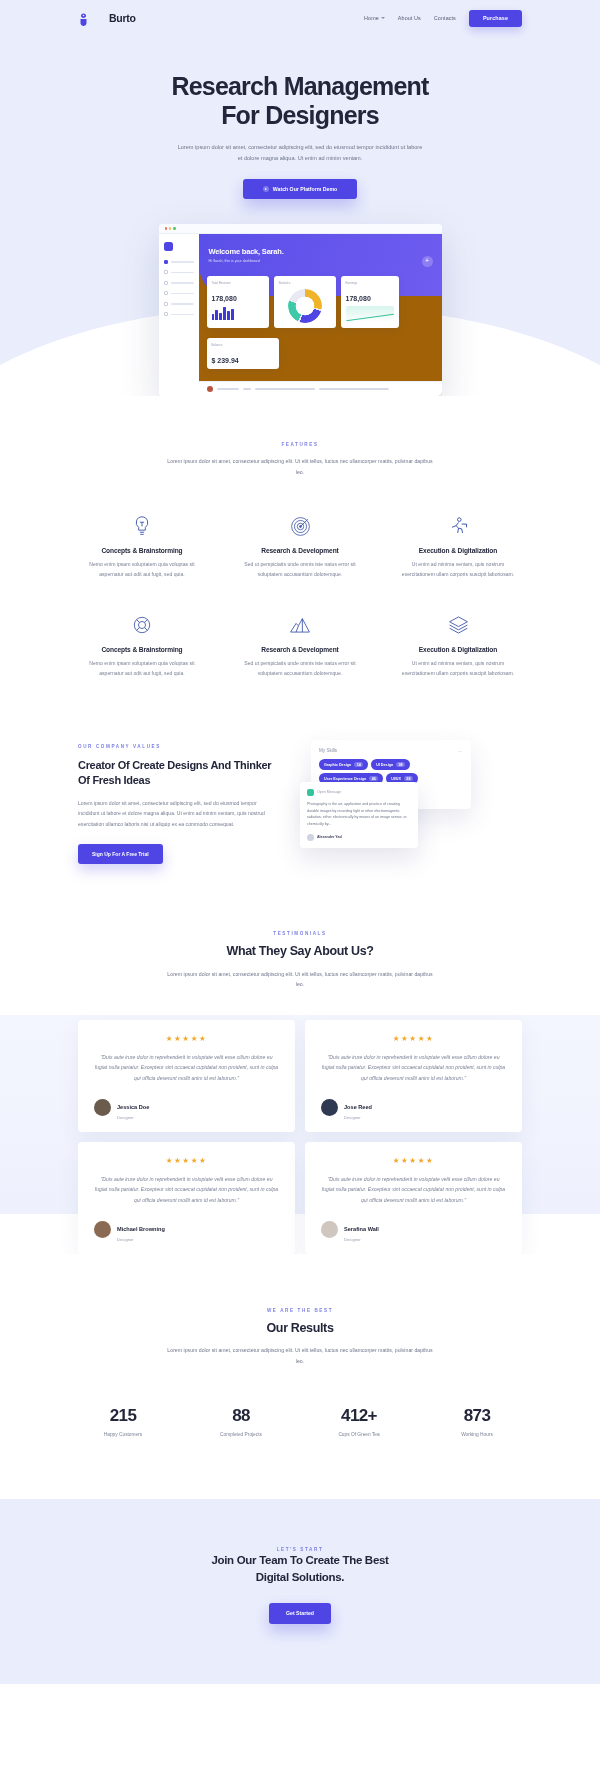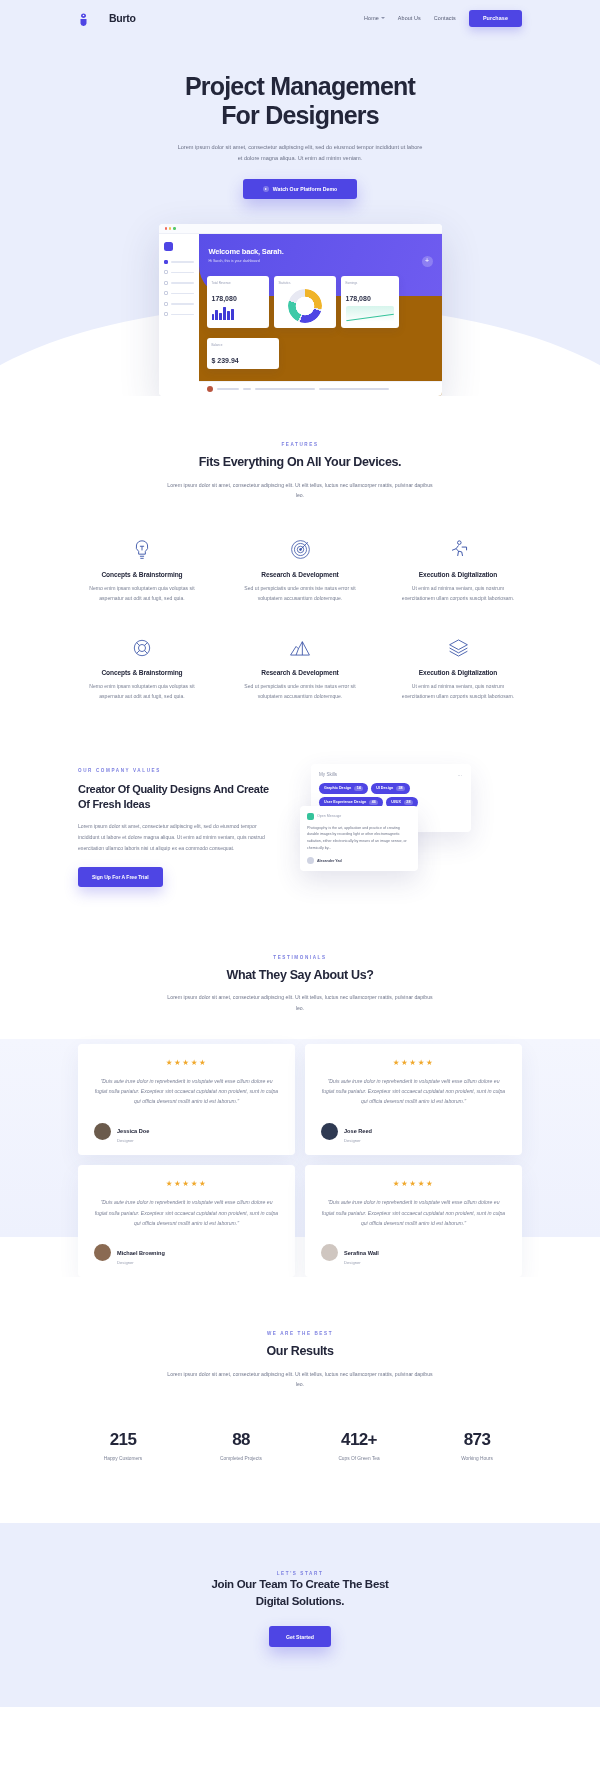--- a/index.html
+++ b/index.html
@@ -242,21 +242,21 @@
           <i class="caret"></i>
         </a>
         <a class="nav-link">About Us</a>
         <a class="nav-link">Contacts</a>
         <a class="btn-purchase">Purchase</a>
       </div>
     </nav>
 
     <div class="hero-body">
       <h1 class="hero-title">
-        <span>Project Management</span><br>
+        <span>Research Management</span><br>
         <span>For Designers</span>
       </h1>
       <p class="hero-sub">Lorem ipsum dolor sit amet, consectetur adipiscing elit, sed do eiusmod tempor incididunt ut labore et dolore magna aliqua. Ut enim ad minim veniam.</p>
       <a class="btn-demo">
         <span class="play-dot">
             <i></i>
           </span>
         <span>Watch Our Platform Demo</span>
       </a>
     </div>
@@ -349,21 +349,20 @@
             <span class="fl" style="width:70px"></span>
           </div>
         </div>
       </div>
     </div>
     <div class="hero-curve"></div>
   </section>
 
   <section class="features sec">
     <div class="eyebrow">FEATURES</div>
-    <h2 class="sec-title">Fits Everything On All Your Devices.</h2>
     <p class="sec-sub">Lorem ipsum dolor sit amet, consectetur adipiscing elit. Ut elit tellus, luctus nec ullamcorper mattis, pulvinar dapibus leo.</p>
 
     <div class="feat-grid">
       <div class="feat">
         <div class="feat-ico">
           <svg width="20" height="22" viewBox="0 0 24 26" fill="none" stroke="#3b55a8" stroke-width="1.1">
               <path d="M12 2a7 7 0 0 0-4 12.7V18h8v-3.3A7 7 0 0 0 12 2z"></path>
               <path d="M9.5 20.5h5M10 23h4"></path>
               <path d="M9.5 8.5h5M12 8.5v5"></path>
             </svg>
@@ -427,21 +426,21 @@
         </div>
         <h3>Execution &amp; Digitalization</h3>
         <p>Ut enim ad minima veniam, quis nostrum exercitationem ullam corporis suscipit laboriosam.</p>
       </div>
     </div>
   </section>
 
   <section class="values">
     <div class="values-left">
       <div class="eyebrow">OUR COMPANY VALUES</div>
-      <h2>Creator Of Quality Designs And Create Of Fresh Ideas</h2>
+      <h2>Creator Of Create Designs And Thinker Of Fresh Ideas</h2>
       <p>Lorem ipsum dolor sit amet, consectetur adipiscing elit, sed do eiusmod tempor incididunt ut labore et dolore magna aliqua. Ut enim ad minim veniam, quis nostrud exercitation ullamco laboris nisi ut aliquip ex ea commodo consequat.</p>
       <a class="btn-trial">Sign Up For A Free Trial</a>
     </div>
     <div class="values-right">
       <div class="skills-card">
         <div class="skills-head">
           <span>My Skills</span>
           <span class="dots3">…</span>
         </div>
         <div class="chips">

